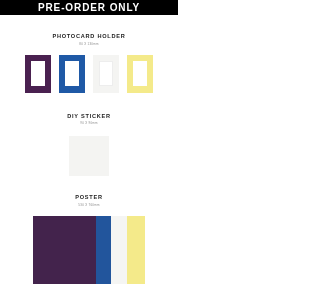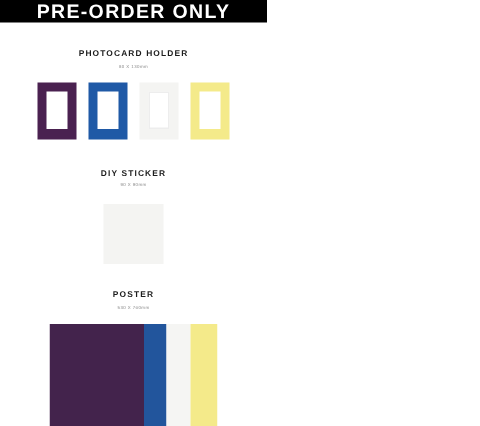--- a/index.html
+++ b/index.html
@@ -25,21 +25,21 @@
   .banner {
     width: 178px;
     height: 15px;
     background: #000000;
     display: flex;
     align-items: center;
     justify-content: center;
   }
   .banner-text {
     color: #ffffff;
-    font-size: 13px;
+    font-size: 10px;
     font-weight: bold;
     letter-spacing: 0.9px;
     line-height: 1;
     white-space: nowrap;
   }
 
   
   .section {
     width: 100%;
     display: flex;

